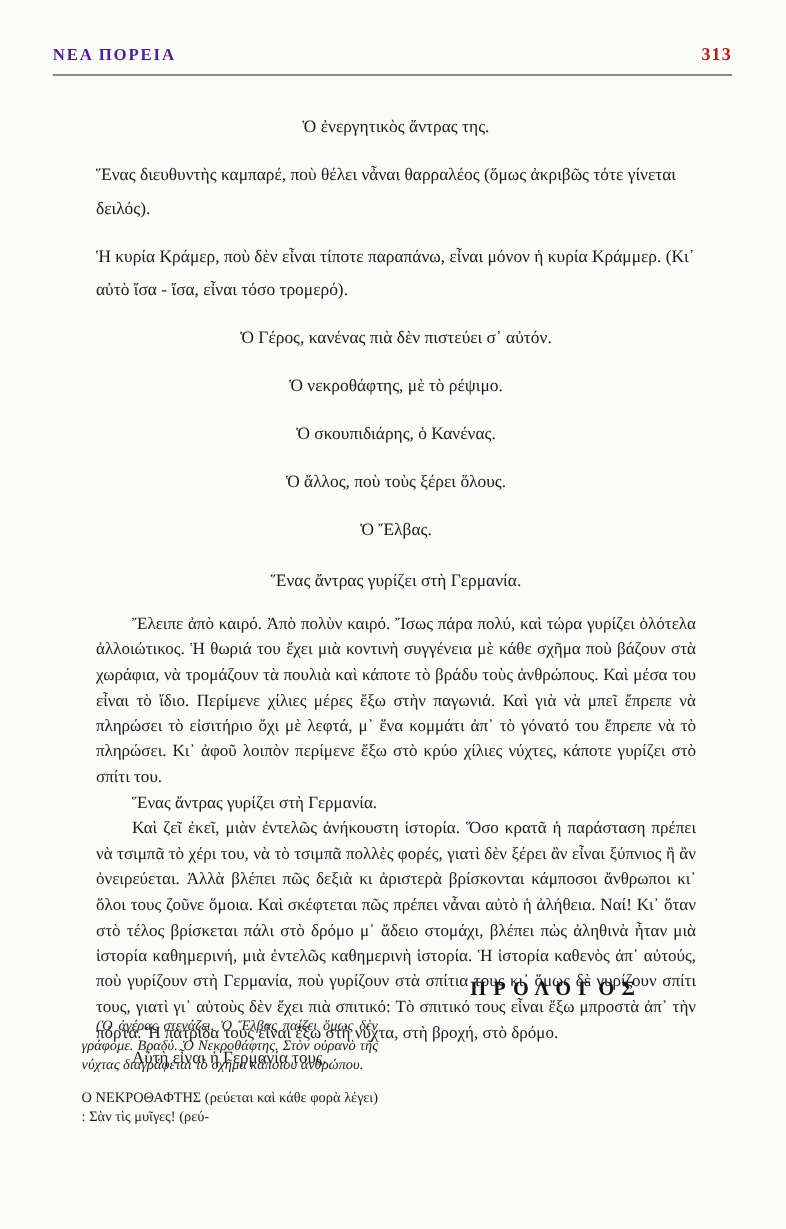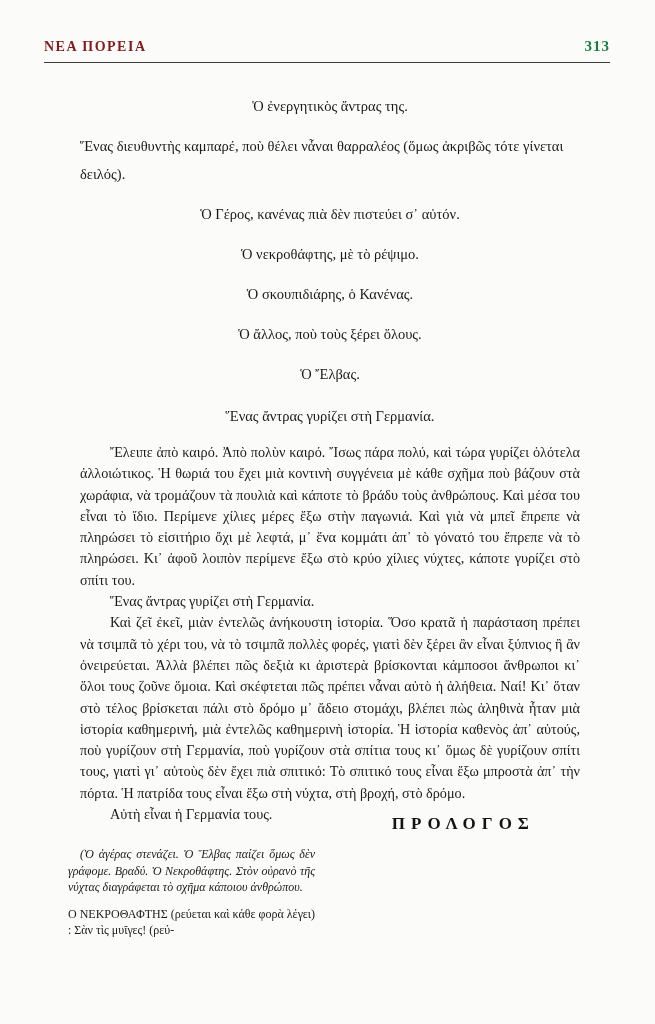--- a/index.html
+++ b/index.html
@@ -30,27 +30,27 @@
     width: 566px;
     display: flex;
     align-items: baseline;
     justify-content: space-between;
   }
   .header-title {
     font-family: "Liberation Serif", serif;
     font-size: 14px;
     letter-spacing: 1.5px;
     font-weight: 700;
-    color: #7f1d1d;
+    color: #4c1d95;
   }
   .header-page {
     font-size: 15px;
     font-weight: 700;
     letter-spacing: 1px;
-    color: #15803d;
+    color: #b91c1c;
   }
   .header-rule {
     position: absolute;
     left: 44px;
     top: 62px;
     width: 566px;
     height: 1px;
     background: #3a3a3a;
   }
   
@@ -135,20 +135,21 @@
     <span class="header-page">313</span>
   </div>
   <div class="header-rule"></div>
 
   <div class="content">
 
     <p class="line spaced" style="margin-top:0;">Ὁ ἐνεργητικὸς ἄντρας της.</p>
 
     <p class="line" style="margin-bottom:12px;">Ἕνας διευθυντὴς καμπαρέ, ποὺ θέλει νἆναι θαρραλέος (ὅμως ἀκριβῶς τότε γίνεται δειλός).</p>
 
+    <p class="line" style="margin-bottom:12px;">Ἡ κυρία Κράμερ, ποὺ δὲν εἶναι τίποτε παραπάνω, εἶναι μόνον ἡ κυρία Κράμμερ. (Κι᾿ αὐτὸ ἴσα - ἴσα, εἶναι τόσο τρομερό).</p>
 
     <p class="line spaced">Ὁ Γέρος, κανένας πιὰ δὲν πιστεύει σ᾿ αὐτόν.</p>
 
     <p class="line spaced">Ὁ νεκροθάφτης, μὲ τὸ ρέψιμο.</p>
 
     <p class="line spaced">Ὁ σκουπιδιάρης, ὁ Κανένας.</p>
 
     <p class="line spaced">Ὁ ἄλλος, ποὺ τοὺς ξέρει ὅλους.</p>
 
     <p class="line spaced">Ὁ Ἔλβας.</p>

